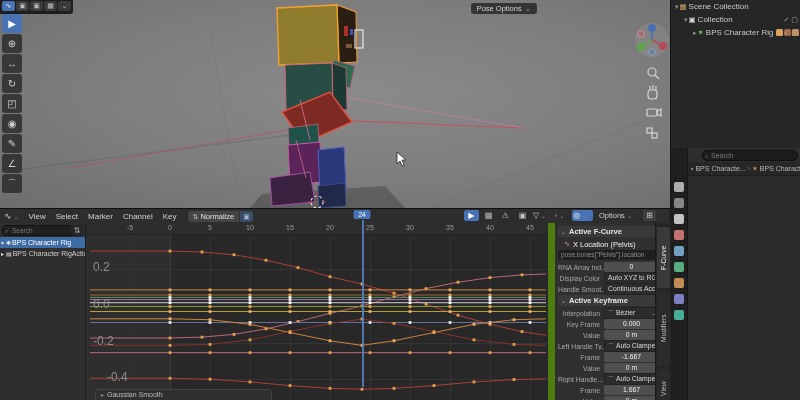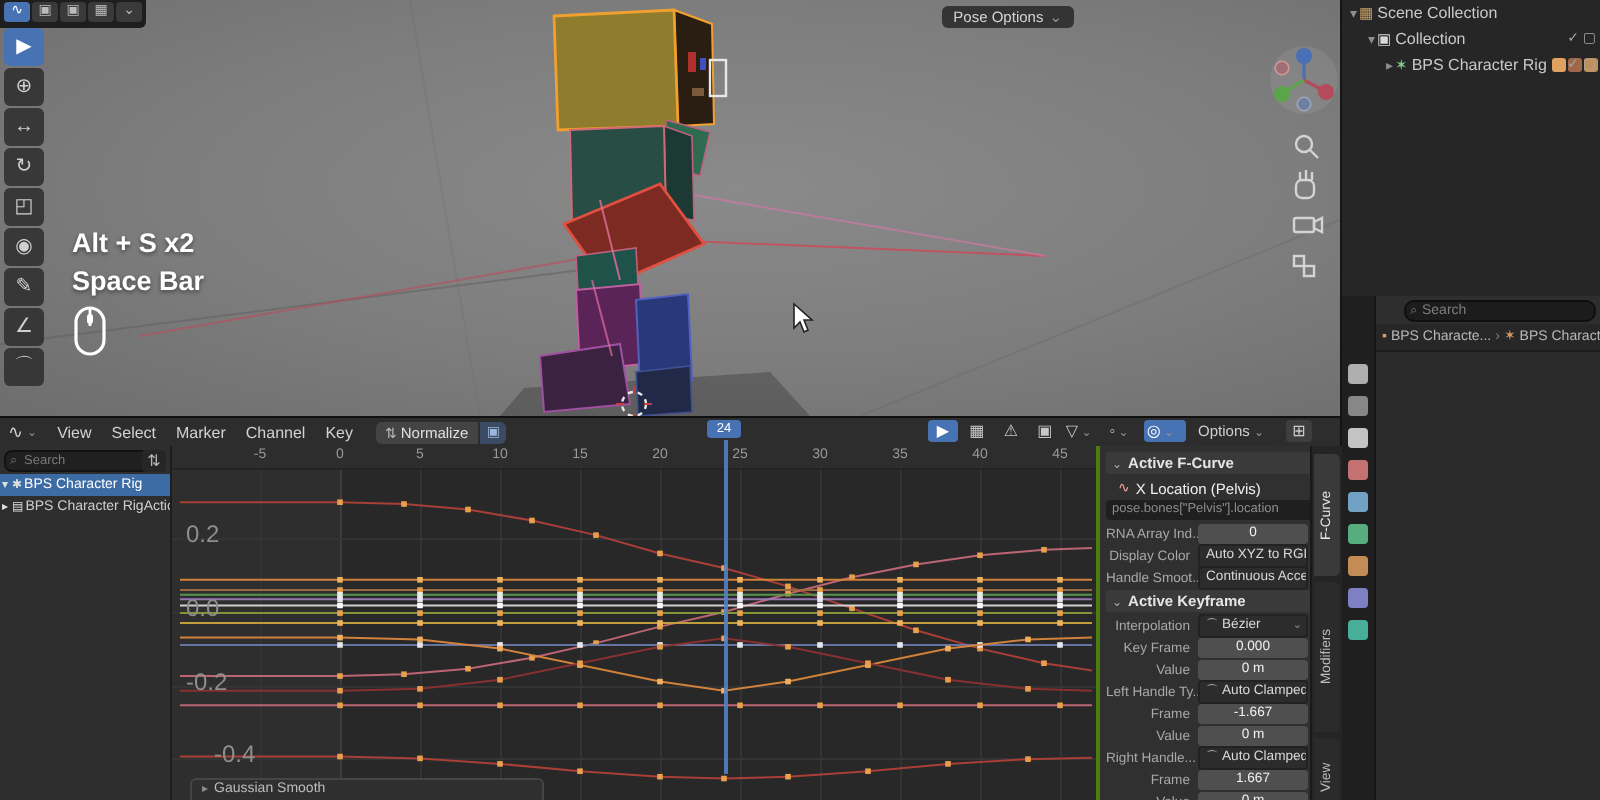--- a/index.html
+++ b/index.html
@@ -75,21 +75,21 @@
   .ylab{position:absolute;left:8px;color:#8f8f8f;font-size:12px;}
   .rtick{position:absolute;top:1px;transform:translateX(-50%);color:#9a9a9a;font-size:7px;}
   #ruler{left:85px;top:14px;width:463px;height:11px;background:rgba(46,46,46,.92);border-bottom:1px solid #242424;}
   #playhead-line{left:0;top:11px;width:1.5px;height:167px;background:rgba(83,129,194,.9);}
   #playhead-badge{top:1px;height:9px;min-width:13px;background:#4772b3;border-radius:2px;color:#fff;font-size:6.5px;
      line-height:9px;text-align:center;padding:0 2px;transform:translateX(-50%);}
   #operator-panel{left:95px;top:180px;width:170px;height:11px;background:#2f2f2f;border:1px solid #454545;border-radius:3px;
      color:#bdbdbd;font-size:7px;line-height:10px;padding-left:5px;}
   #operator-panel .arr{color:#8d8d8d;margin-right:3px;font-size:6px;}
   
-  #g-sidebar{left:548px;top:14px;width:107px;height:178px;background:#303030;border-left:2px solid #4d7c0f;padding:0;text-decoration:underline;}
+  #g-sidebar{left:548px;top:14px;width:107px;height:178px;background:#303030;border-left:7px solid #4d7c0f;padding:0;text-decoration:underline;}
   .sb-row{position:absolute;left:3px;width:101px;display:flex;align-items:center;}
   .sb-section{background:#3a3a3a;border-radius:2px;color:#e6e6e6;font-size:7.5px;font-weight:bold;padding-left:3px;}
   .sb-section .arr{color:#aaa;margin-right:3px;font-size:6px;font-weight:normal;}
   .sb-title{color:#f0f0f0;font-size:7.5px;}
   .sb-title .tic{color:#e8a0a0;margin:0 3px 0 6px;font-size:7px;}
   .sb-path{background:#1f1f1f;border-radius:2px;color:#8d8d8d;font-size:6.5px;padding-left:3px;white-space:nowrap;overflow:hidden;}
   .sb-label{width:42px;text-align:right;padding-right:4px;color:#a8a8a8;font-size:6.8px;white-space:nowrap;overflow:hidden;flex:none;}
   .sb-field{flex:1;height:10px;border-radius:2px;font-size:6.8px;line-height:10px;position:relative;white-space:nowrap;overflow:hidden;}
   .sb-field.dd{background:#2c2c2c;border:1px solid #222;color:#d8d8d8;padding-left:3px;}
   .sb-field.dd .crt{position:absolute;right:2px;top:0;color:#8d8d8d;font-size:5.5px;}
@@ -198,29 +198,20 @@
         <div class="tool-btn active">▶</div>
         <div class="tool-btn">⊕</div>
         <div class="tool-btn">↔</div>
         <div class="tool-btn">↻</div>
         <div class="tool-btn">◰</div>
         <div class="tool-btn">◉</div>
         <div class="tool-btn">✎</div>
         <div class="tool-btn">∠</div>
         <div class="tool-btn">⌒</div>
       </div>
-  <div id="vp-overlay" class="abs">
-    <div>Alt + S x2</div>
-    <div>Space Bar</div>
-    <svg width="18" height="26" style="margin-top:3px">
-      <rect x="2" y="1" width="14" height="23" rx="7" fill="none" stroke="#fff" stroke-width="1.6"></rect>
-      <line x1="9" y1="1" x2="9" y2="10" stroke="#fff" stroke-width="1.4"></line>
-      <rect x="7.5" y="4" width="3" height="5" rx="1.5" fill="#fff"></rect>
-    </svg>
-  </div>
   <div id="pose-options" class="abs">
     <span>Pose Options</span><span class="crt">⌄</span>
   </div>
 </div>
 
 <div id="outliner" class="abs">
       <div class="out-row" style="padding-left: 4px;"><span class="arr">▾</span><span class="oic" style="color: rgb(201, 162, 106);">▦</span><span>Scene Collection</span></div>
       <div class="out-row" style="padding-left: 13px;"><span class="arr">▾</span><span class="oic" style="color: rgb(216, 216, 216);">▣</span><span>Collection</span><span class="out-checks">✓ ▢</span></div>
       <div class="out-row" style="padding-left: 22px;"><span class="arr">▸</span><span class="oic" style="color: rgb(126, 203, 137);">✶</span><span>BPS Character Rig</span><span style="margin-left: 2px;"><span class="out-badge" style="background: rgb(224, 160, 96);"></span><span class="out-badge" style="background: rgb(160, 104, 72);"></span><span class="out-badge" style="background: rgb(192, 144, 88);"></span></span><span class="out-checks">✓ ▢</span></div>
     </div>

